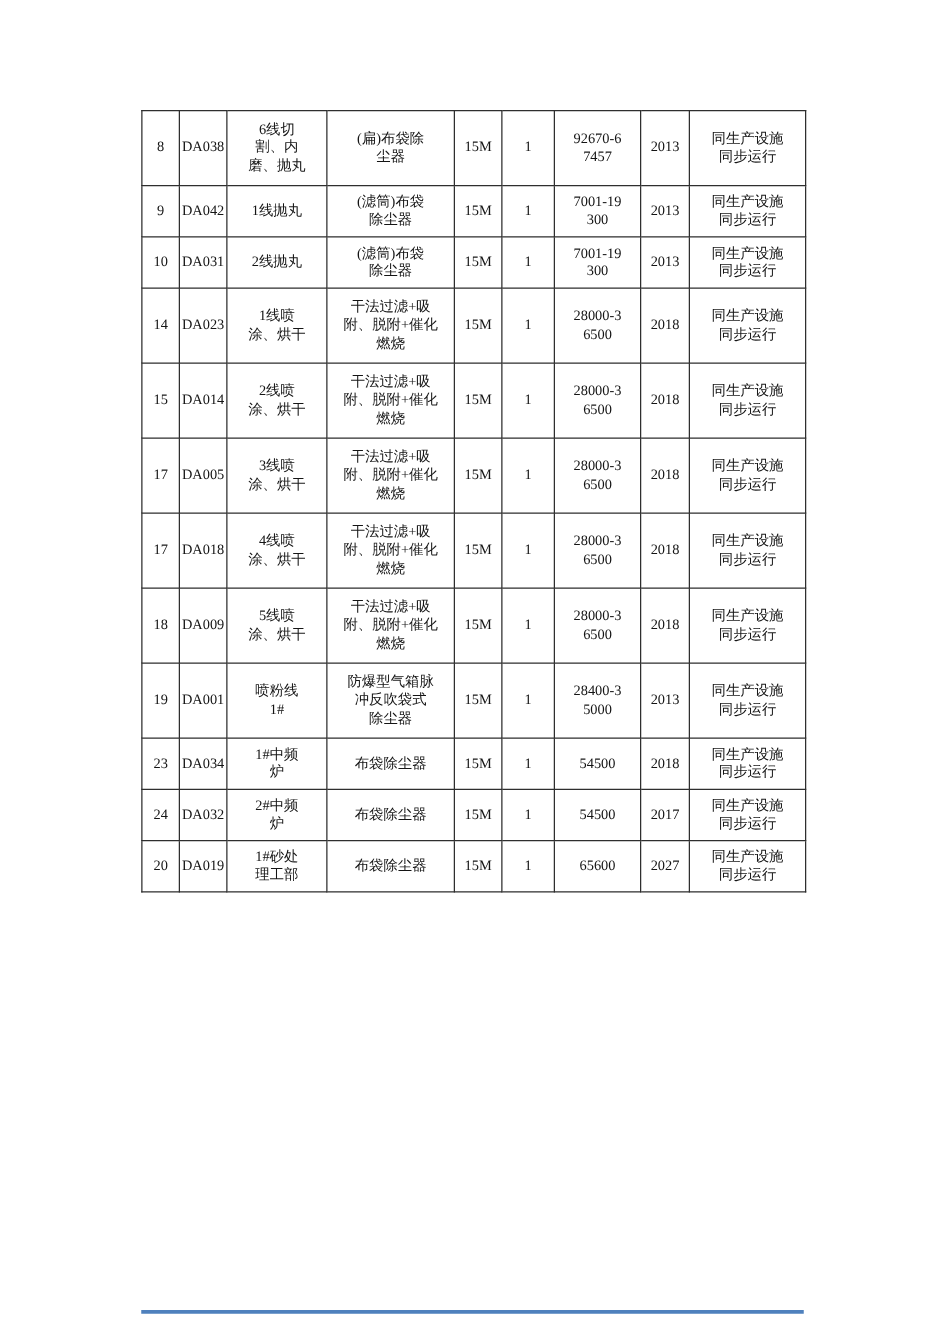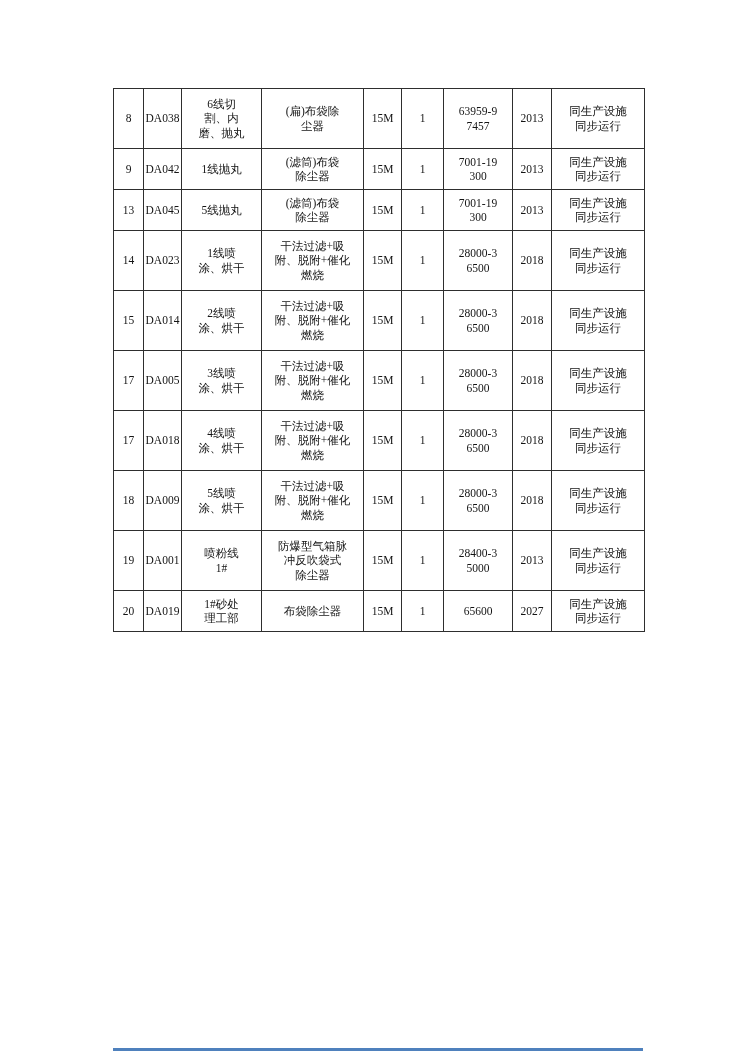--- a/index.html
+++ b/index.html
@@ -70,44 +70,44 @@
         <tr class="r3">
       <td>8</td>
       <td class="nowrap">DA038</td>
       <td>6线切
 割、内
 磨、抛丸</td>
       <td>(扁)布袋除
 尘器</td>
       <td class="nowrap">15M</td>
       <td class="nowrap">1</td>
-      <td>63959-9
+      <td>92670-6
 7457</td>
       <td class="nowrap">2013</td>
       <td>同生产设施
 同步运行</td>
     </tr>
         <tr class="r2">
       <td>9</td>
       <td class="nowrap">DA042</td>
       <td>1线抛丸</td>
       <td>(滤筒)布袋
 除尘器</td>
       <td class="nowrap">15M</td>
       <td class="nowrap">1</td>
       <td>7001-19
 300</td>
       <td class="nowrap">2013</td>
       <td>同生产设施
 同步运行</td>
     </tr>
         <tr class="r2">
-      <td>13</td>
-      <td class="nowrap">DA045</td>
-      <td>5线抛丸</td>
+      <td>10</td>
+      <td class="nowrap">DA031</td>
+      <td>2线抛丸</td>
       <td>(滤筒)布袋
 除尘器</td>
       <td class="nowrap">15M</td>
       <td class="nowrap">1</td>
       <td>7001-19
 300</td>
       <td class="nowrap">2013</td>
       <td>同生产设施
 同步运行</td>
     </tr>
@@ -201,20 +201,46 @@
 除尘器</td>
       <td class="nowrap">15M</td>
       <td class="nowrap">1</td>
       <td>28400-3
 5000</td>
       <td class="nowrap">2013</td>
       <td>同生产设施
 同步运行</td>
     </tr>
         <tr class="r2">
+      <td>23</td>
+      <td class="nowrap">DA034</td>
+      <td>1#中频
+炉</td>
+      <td>布袋除尘器</td>
+      <td class="nowrap">15M</td>
+      <td class="nowrap">1</td>
+      <td>54500</td>
+      <td class="nowrap">2018</td>
+      <td>同生产设施
+同步运行</td>
+    </tr>
+        <tr class="r2">
+      <td>24</td>
+      <td class="nowrap">DA032</td>
+      <td>2#中频
+炉</td>
+      <td>布袋除尘器</td>
+      <td class="nowrap">15M</td>
+      <td class="nowrap">1</td>
+      <td>54500</td>
+      <td class="nowrap">2017</td>
+      <td>同生产设施
+同步运行</td>
+    </tr>
+        <tr class="r2">
       <td>20</td>
       <td class="nowrap">DA019</td>
       <td>1#砂处
 理工部</td>
       <td>布袋除尘器</td>
       <td class="nowrap">15M</td>
       <td class="nowrap">1</td>
       <td>65600</td>
       <td class="nowrap">2027</td>
       <td>同生产设施

